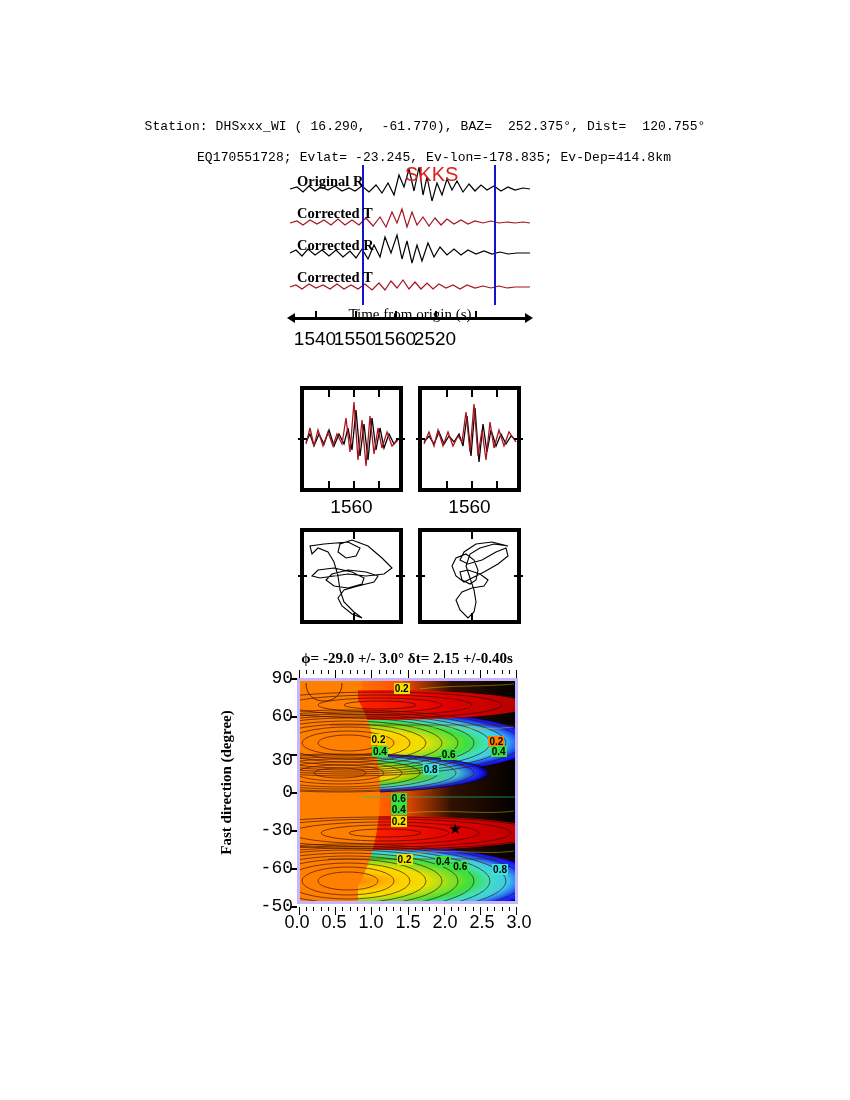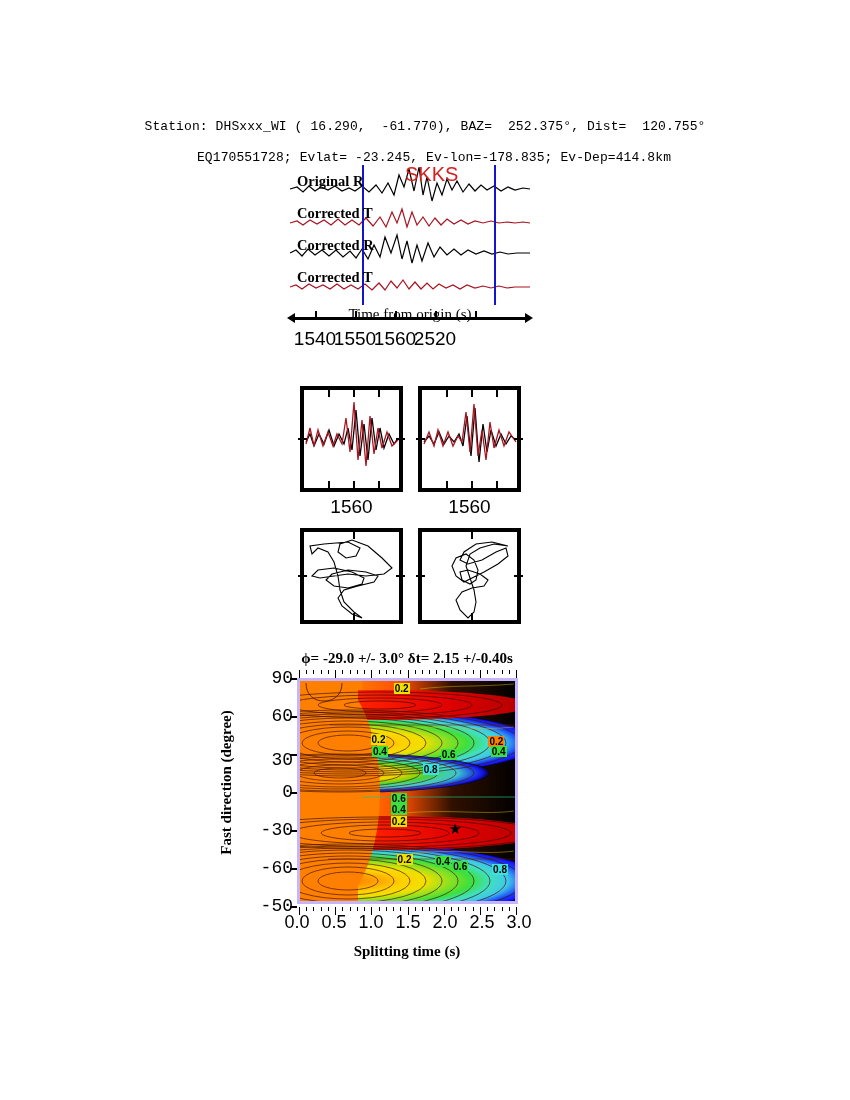--- a/index.html
+++ b/index.html
@@ -264,21 +264,20 @@
     <div class="wcross" style="left:-6px; top:43px;"></div>
     <div class="wcross" style="right:-6px; top:43px;"></div>
     <div class="wtick" style="left:49px;top:0;"></div>
     <div class="wtick bot" style="left:49px;"></div>
   </div>
 
   <div class="cplot">
 
     <div class="cplot-title">ϕ= -29.0 +/- 3.0° δt= 2.15 +/-0.40s</div>
     <div class="ylabel">Fast direction (degree)</div>
-    <div class="xlabel">Splitting time (s)</div>
 
     <div class="ytick-lbl" style="top:-10px;">90</div>
     <div class="ytick-lbl" style="top:28px;">60</div>
     <div class="ytick-lbl" style="top:72px;">30</div>
     <div class="ytick-lbl" style="top:104px;">0</div>
     <div class="ytick-lbl" style="top:142px;">-30</div>
     <div class="ytick-lbl" style="top:180px;">-60</div>
     <div class="ytick-lbl" style="top:218px;">-50</div>
 
     <div class="ytick-mark" style="top:0px;"></div>

